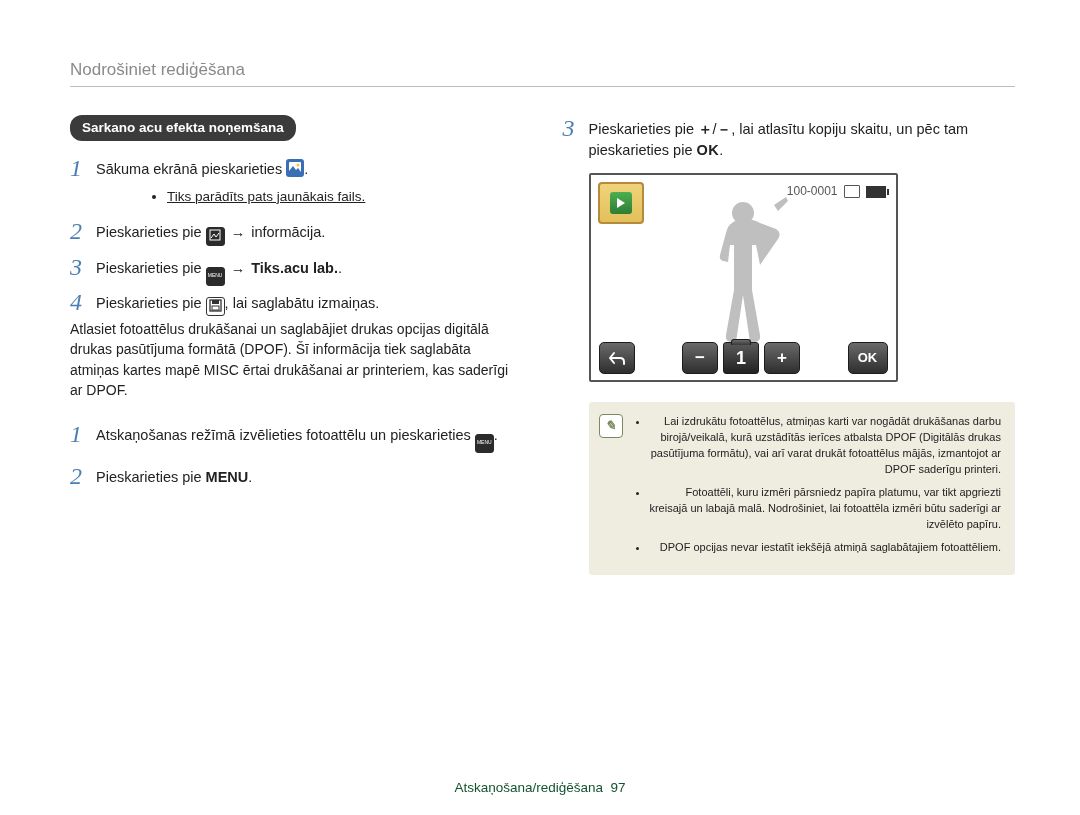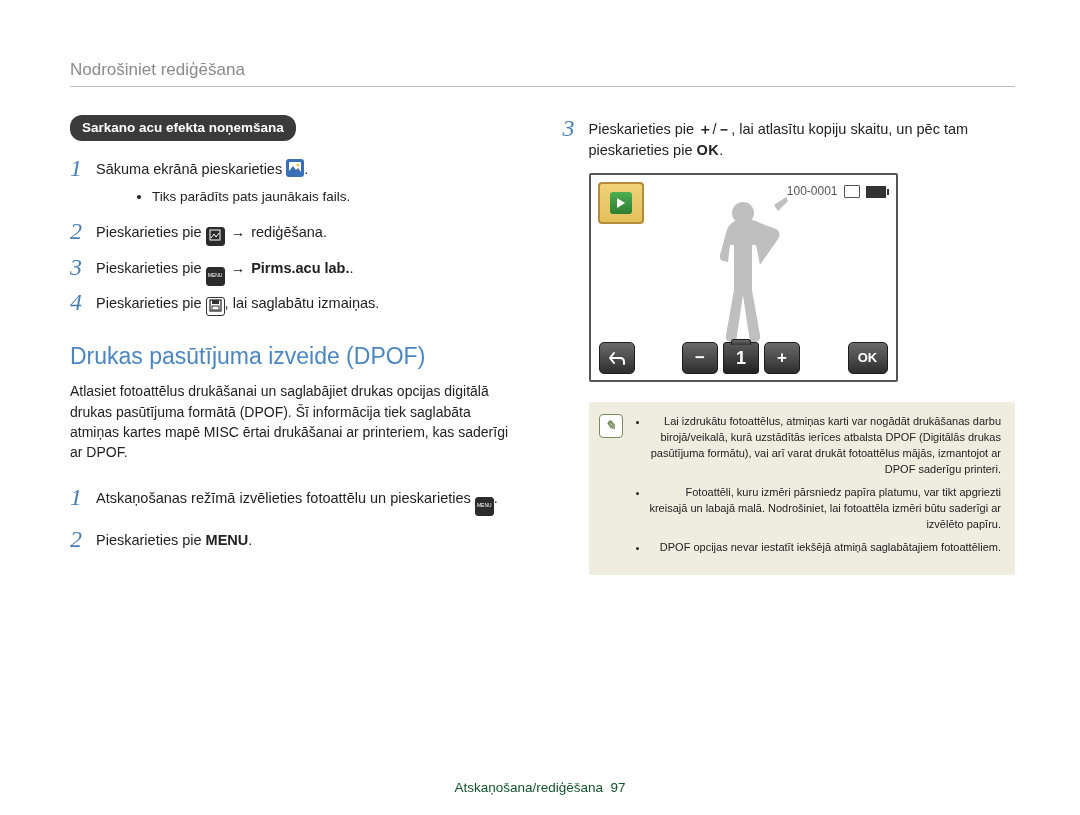--- a/index.html
+++ b/index.html
@@ -59,22 +59,23 @@
   .steptext {
     flex: 1;
     padding-top: 4px;
   }
   .sub {
     margin: 4px 0 12px 32px;
     font-size: 13.5px;
   }
   .sub li {
     list-style: disc;
-    margin-left: 10px;
+    margin-left: 25px;
     margin-bottom: 2px;
+    text-decoration: underline;
   }
   h2.section {
     color: #4b86c0;
     font-weight: 400;
     font-size: 23px;
     margin: 24px 0 8px 0;
   }
   .para {
     font-size: 14px;
     line-height: 1.45;
@@ -236,49 +237,48 @@
         <div class="stepnum">2</div>
         <div class="steptext">
           <span>Pieskarieties pie </span>
           <span class="ibox dark">
             <svg width="12" height="12" style="margin-top:1px">
                 <rect x="1" y="1" width="10" height="10" fill="none" stroke="#fff" stroke-width="1"></rect>
                 <path d="M2 9 L5 5 L7 8 L10 4" stroke="#fff" fill="none" stroke-width="1"></path>
               </svg>
           </span>
           <span class="arrow">→</span>
-          <span> rediģēšana.</span>
+          <span> informācija.</span>
         </div>
       </div>
 
       <div class="step" style="margin-top:8px">
         <div class="stepnum">3</div>
         <div class="steptext">
           <span>Pieskarieties pie </span>
           <span class="ibox dark" style="font-size:5px;line-height:15px;">MENU</span>
           <span class="arrow">→ </span>
-          <span class="bold">Pirms.acu lab.</span><span>.</span>
+          <span class="bold">Tiks.acu lab.</span><span>.</span>
         </div>
       </div>
 
       <div class="step">
         <div class="stepnum">4</div>
         <div class="steptext">
           <span>Pieskarieties pie </span>
           <span class="ibox">
             <svg width="13" height="13" style="margin-top:1px">
                 <rect x="1" y="1" width="11" height="11" fill="none" stroke="#333" stroke-width="1.3"></rect>
                 <rect x="3" y="1" width="7" height="4" fill="#333"></rect>
                 <rect x="3" y="7" width="7" height="4" fill="none" stroke="#333" stroke-width="1"></rect>
               </svg>
           </span><span>, lai saglabātu izmaiņas.</span>
         </div>
       </div>
 
-      <h2 class="section">Drukas pasūtījuma izveide (DPOF)</h2>
       <div class="para">Atlasiet fotoattēlus drukāšanai un saglabājiet drukas opcijas digitālā drukas pasūtījuma formātā (DPOF). Šī informācija tiek saglabāta atmiņas kartes mapē MISC ērtai drukāšanai ar printeriem, kas saderīgi ar DPOF.</div>
 
       <div class="step">
         <div class="stepnum">1</div>
         <div class="steptext">
           <span>Atskaņošanas režīmā izvēlieties fotoattēlu un pieskarieties </span>
           <span class="ibox dark" style="font-size:5px;line-height:15px;">MENU</span><span>.</span>
         </div>
       </div>
 

